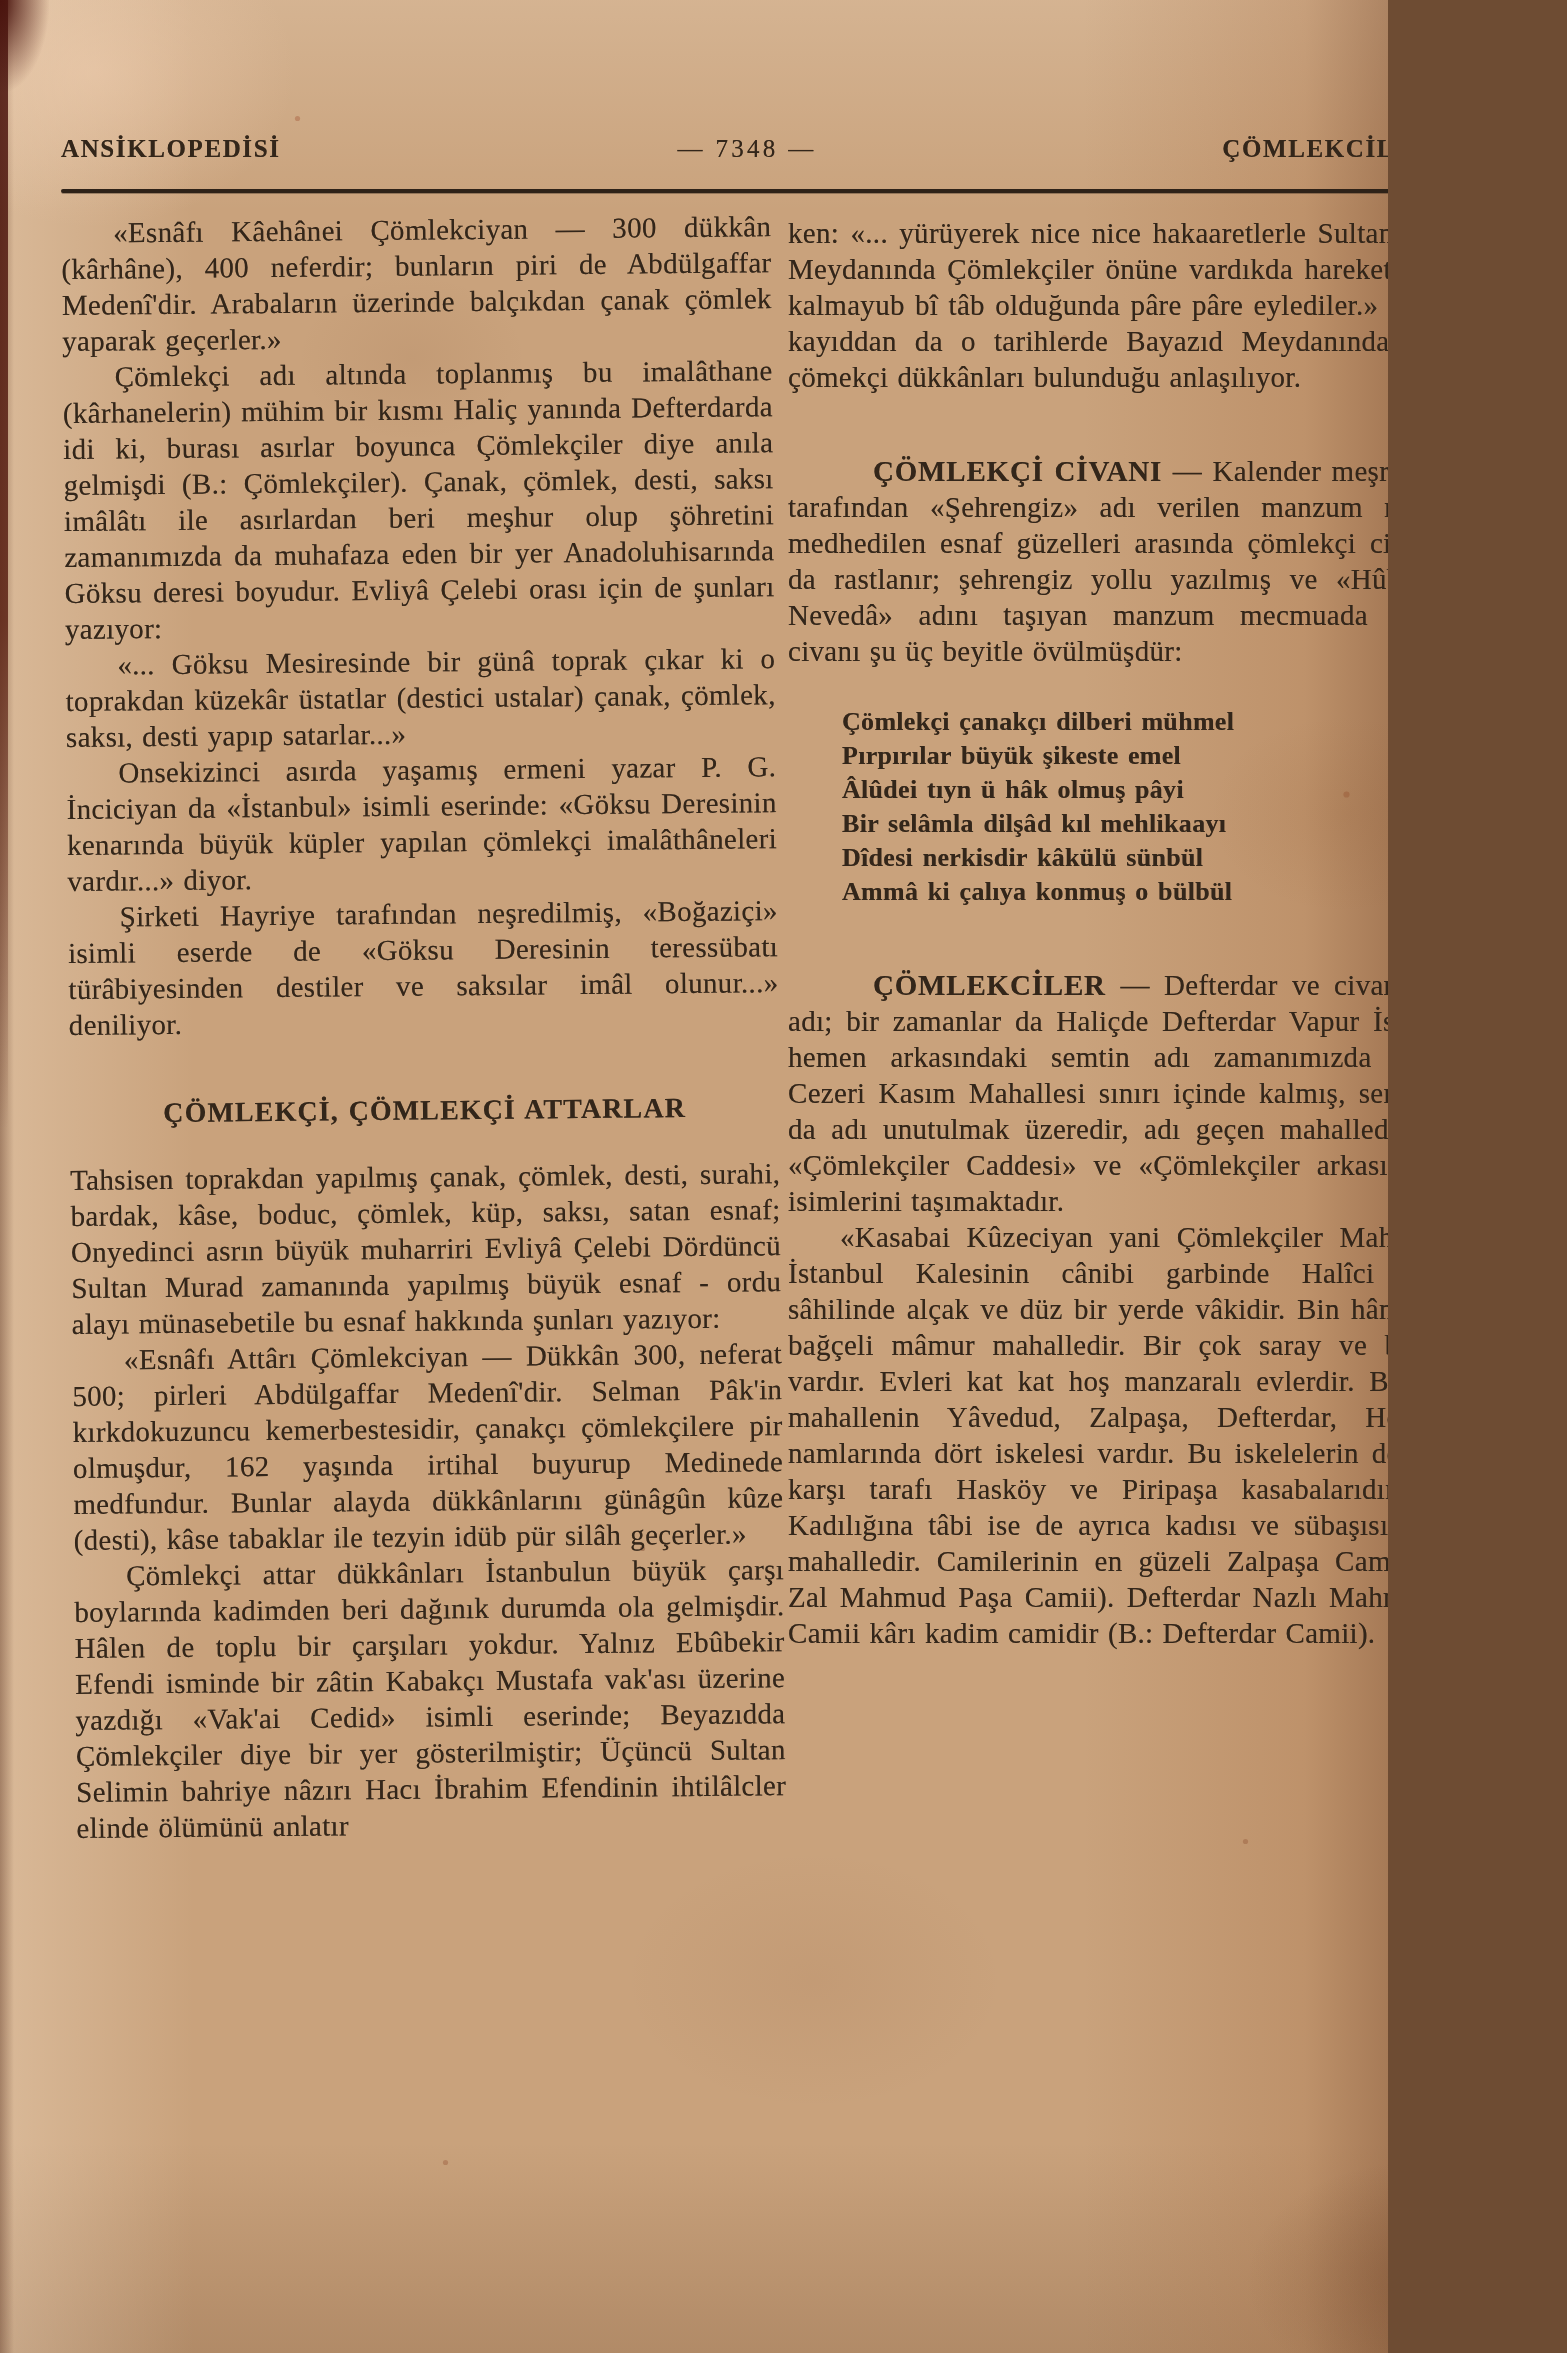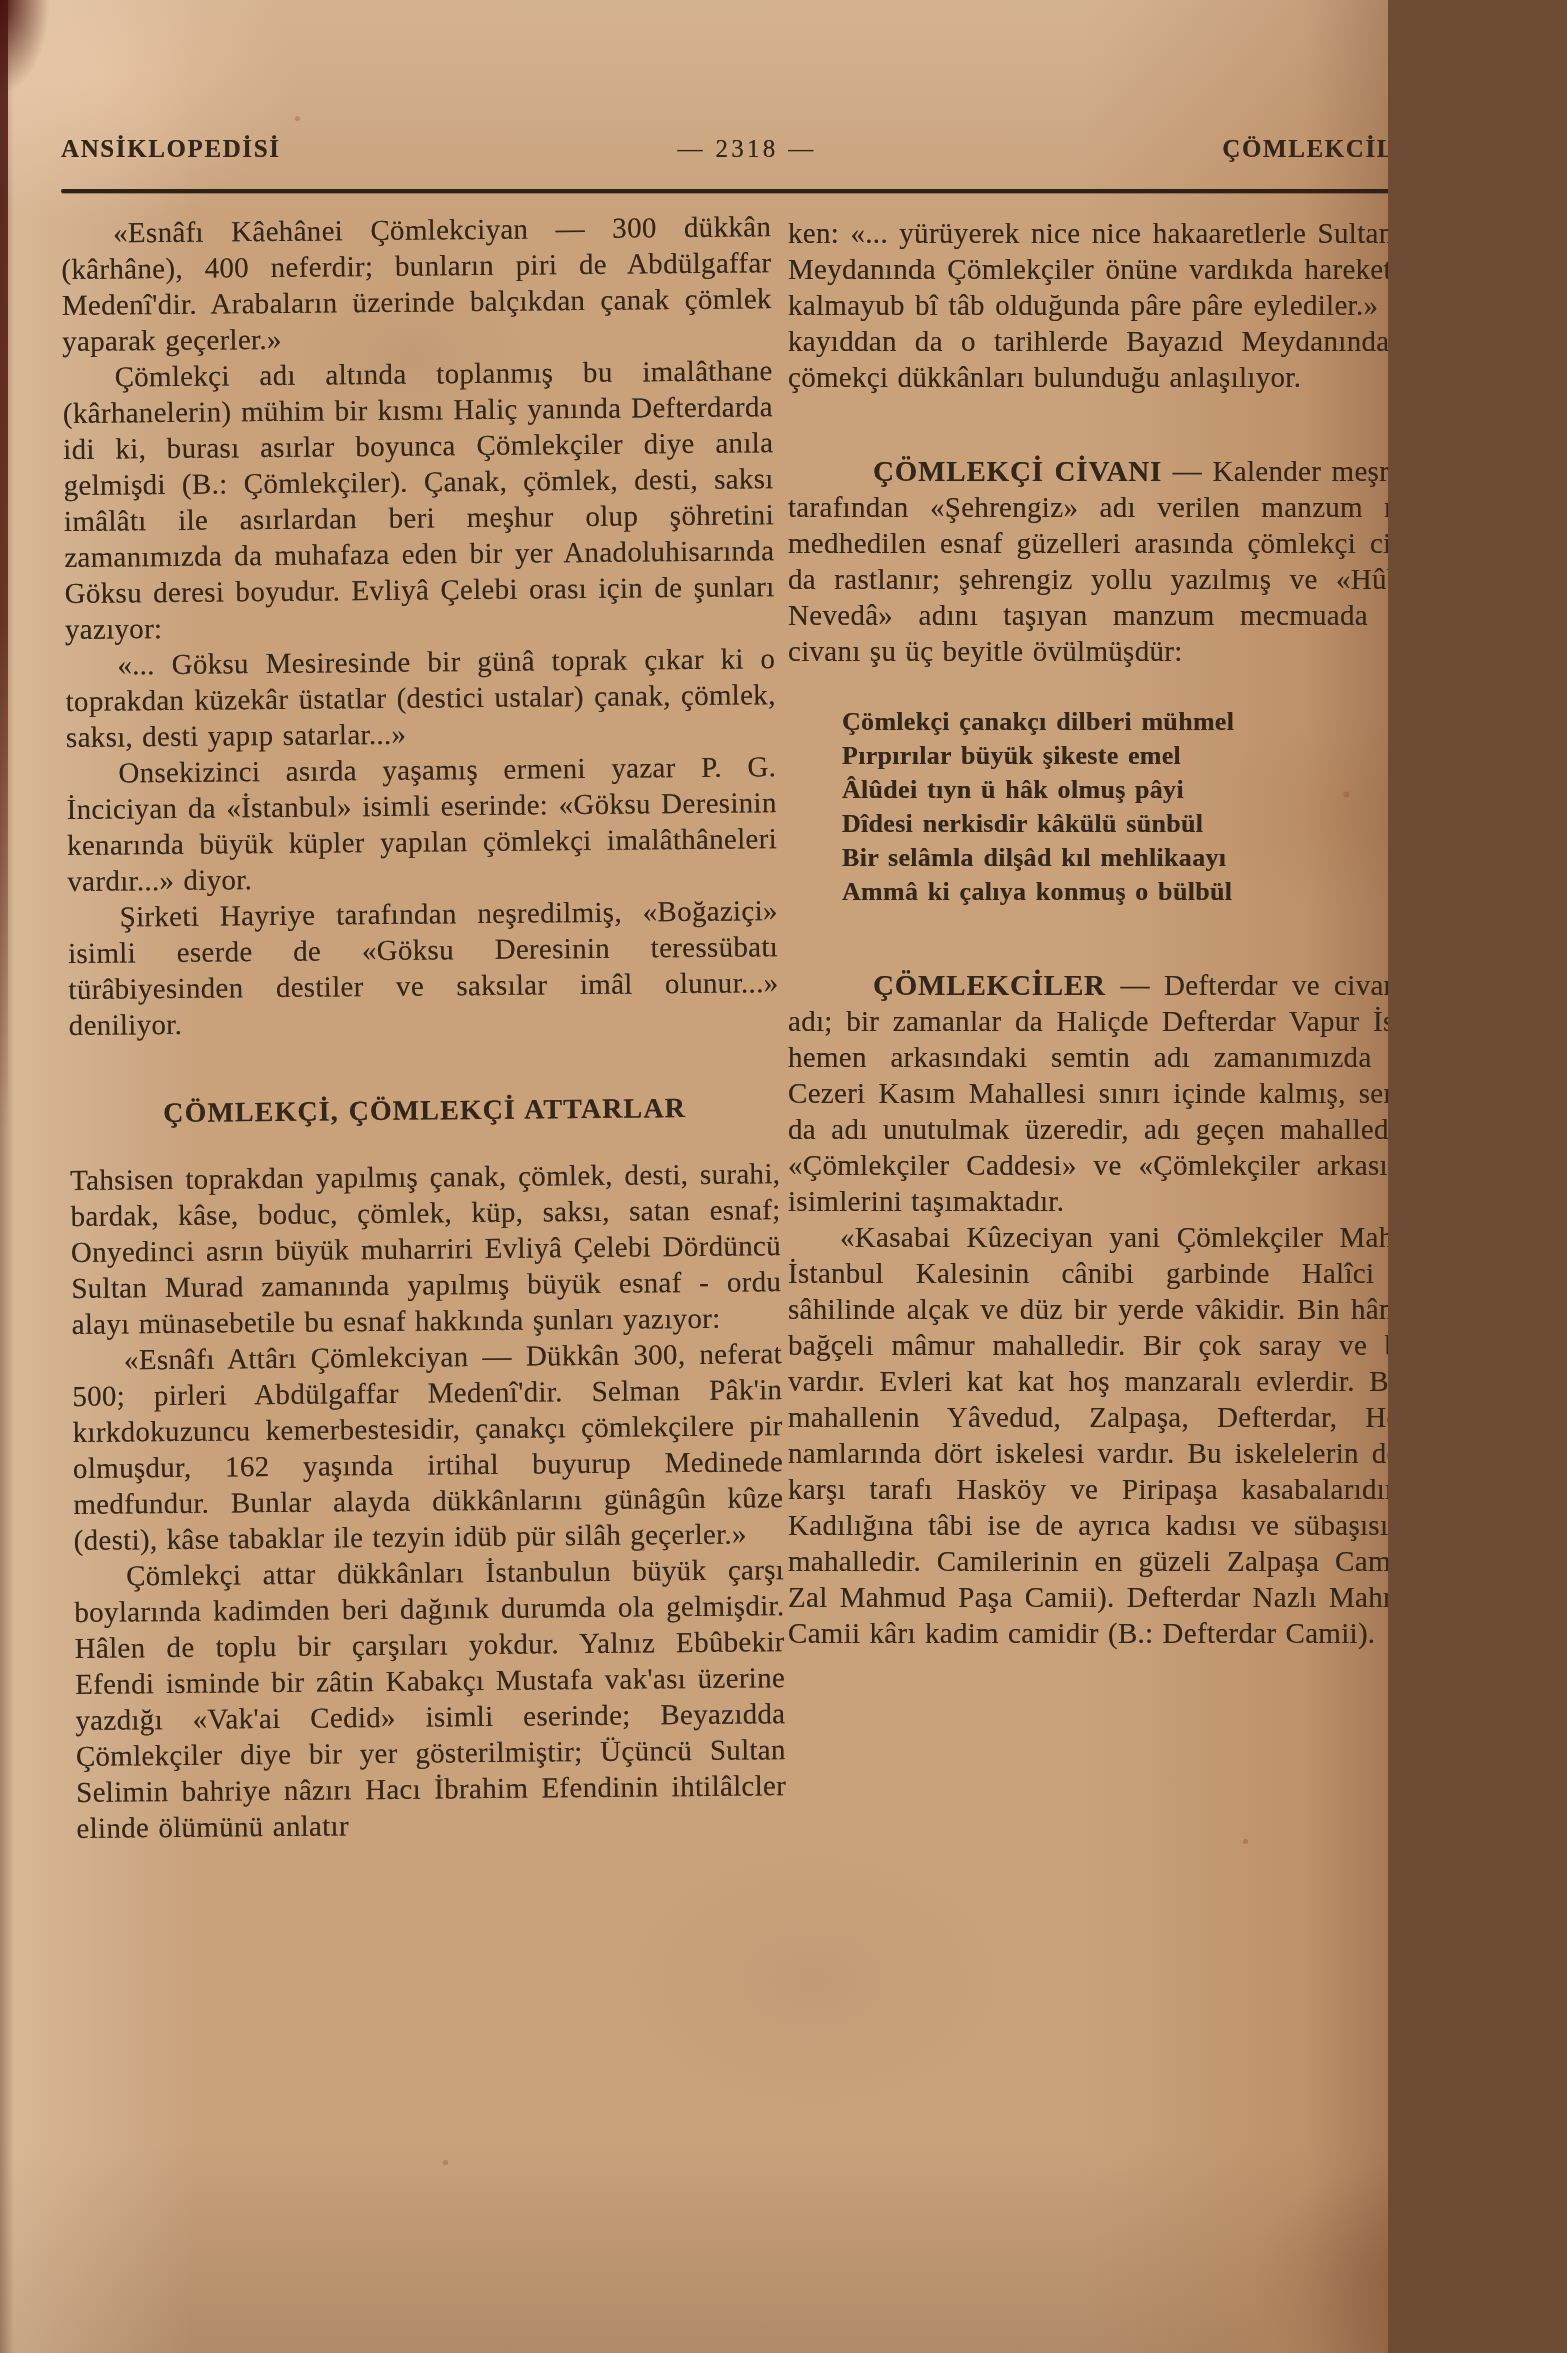--- a/index.html
+++ b/index.html
@@ -76,21 +76,21 @@
 </head>
 <body>
 
 <div class="page">
   <div class="spine-strip"></div>
   <div class="corner-patch"></div>
   <div class="specks"></div>
 
   <div class="header">
     <span class="h-left">ANSİKLOPEDİSİ</span>
-    <span class="h-center">— 2318 —</span>
+    <span class="h-center">— 7348 —</span>
     <span class="h-right">ÇÖMLEKCİLER</span>
   </div>
   <div class="rule"></div>
 
   <div class="col col-left" id="col-left">
       <p class="indent">«Esnâfı Kâehânei Çömlekciyan — 300 dükkân (kârhâne), 400 neferdir; bunların piri de Abdülgaffar Medenî'dir. Arabaların üzerinde balçıkdan çanak çömlek yaparak geçerler.»</p>
       <p class="indent">Çömlekçi adı altında toplanmış bu imalâthane (kârhanelerin) mühim bir kısmı Haliç yanında Defterdarda idi ki, burası asırlar boyunca Çömlekçiler diye anıla gelmişdi (B.: Çömlekçiler). Çanak, çömlek, desti, saksı imâlâtı ile asırlardan beri meşhur olup şöhretini zamanımızda da muhafaza eden bir yer Anadoluhisarında Göksu deresi boyudur. Evliyâ Çelebi orası için de şunları yazıyor:</p>
       <p class="indent">«... Göksu Mesiresinde bir günâ toprak çıkar ki o toprakdan küzekâr üstatlar (destici ustalar) çanak, çömlek, saksı, desti yapıp satarlar...»</p>
       <p class="indent">Onsekizinci asırda yaşamış ermeni yazar P. G. İnciciyan da «İstanbul» isimli eserinde: «Göksu Deresinin kenarında büyük küpler yapılan çömlekçi imalâthâneleri vardır...» diyor.</p>
       <p class="indent">Şirketi Hayriye tarafından neşredilmiş, «Boğaziçi» isimli eserde de «Göksu Deresinin teressübatı türâbiyesinden destiler ve saksılar imâl olunur...» deniliyor.</p>
@@ -99,21 +99,21 @@
       <p class="indent">«Esnâfı Attârı Çömlekciyan — Dükkân 300, neferat 500; pirleri Abdülgaffar Medenî'dir. Selman Pâk'in kırkdokuzuncu kemerbestesidir, çanakçı çömlekçilere pir olmuşdur, 162 yaşında irtihal buyurup Medinede medfundur. Bunlar alayda dükkânlarını günâgûn kûze (desti), kâse tabaklar ile tezyin idüb pür silâh geçerler.»</p>
       <p class="indent">Çömlekçi attar dükkânları İstanbulun büyük çarşı boylarında kadimden beri dağınık durumda ola gelmişdir. Hâlen de toplu bir çarşıları yokdur. Yalnız Ebûbekir Efendi isminde bir zâtin Kabakçı Mustafa vak'ası üzerine yazdığı «Vak'ai Cedid» isimli eserinde; Beyazıdda Çömlekçiler diye bir yer gösterilmiştir; Üçüncü Sultan Selimin bahriye nâzırı Hacı İbrahim Efendinin ihtilâlcler elinde ölümünü anlatır</p>
     </div>
   <div class="col col-right" id="col-right">
       <p class="plain">ken: «... yürüyerek nice nice hakaaretlerle Sultan Bayazıd Meydanında Çömlekçiler önüne vardıkda harekete mecalü kalmayub bî tâb olduğunda pâre pâre eylediler.» diyor. Bu kayıddan da o tarihlerde Bayazıd Meydanında bir sıra çömekçi dükkânları bulunduğu anlaşılıyor.</p>
       <p class="entry"><b>ÇÖMLEKÇİ CİVANI </b>— Kalender meşreb şâirler tarafından «Şehrengiz» adı verilen manzum risâlelerle medhedilen esnaf güzelleri arasında çömlekçi civanlarına da rastlanır; şehrengiz yollu yazılmış ve «Hûbannâmei Nevedâ» adını taşıyan manzum mecmuada çömlekci civanı şu üç beyitle övülmüşdür:</p>
       <div class="poem">
         <div>Çömlekçi çanakçı dilberi mühmel</div>
         <div>Pırpırılar büyük şikeste emel</div>
         <div>Âlûdei tıyn ü hâk olmuş pâyi</div>
+        <div>Bir selâmla dilşâd kıl mehlikaayı</div>
         <div>Dîdesi nerkisdir kâkülü sünbül</div>
-        <div>Bir selâmla dilşâd kıl mehlikaayı</div>
         <div>Ammâ ki çalıya konmuş o bülbül</div>
       </div>
       <p class="entry"><b>ÇÖMLEKCİLER </b>— Defterdar ve civarının eski adı; bir zamanlar da Haliçde Defterdar Vapur İskelesinin hemen arkasındaki semtin adı zamanımızda Eyyubun Cezeri Kasım Mahallesi sınırı içinde kalmış, semt olarak da adı unutulmak üzeredir, adı geçen mahallede iki yol «Çömlekçiler Caddesi» ve «Çömlekçiler arkası Sokağı» isimlerini taşımaktadır.</p>
       <p class="indent">«Kasabai Kûzeciyan yani Çömlekçiler Mahallesi — İstanbul Kalesinin cânibi garbinde Halîci İstanbul sâhilinde alçak ve düz bir yerde vâkidir. Bin hâneli, bağlı bağçeli mâmur mahalledir. Bir çok saray ve bostanları vardır. Evleri kat kat hoş manzaralı evlerdir. Bu mâmur mahallenin Yâvedud, Zalpaşa, Defterdar, Hocaefendi namlarında dört iskelesi vardır. Bu iskelelerin deryâ aşırı karşı tarafı Hasköy ve Piripaşa kasabalarıdır. Eyyub Kadılığına tâbi ise de ayrıca kadısı ve sübaşısı olan bir mahalledir. Camilerinin en güzeli Zalpaşa Camiidir (B.: Zal Mahmud Paşa Camii). Defterdar Nazlı Mahmud Paşa Camii kârı kadim camidir (B.: Defterdar Camii).</p>
     </div>
 </div>
 
 
 </body></html>

